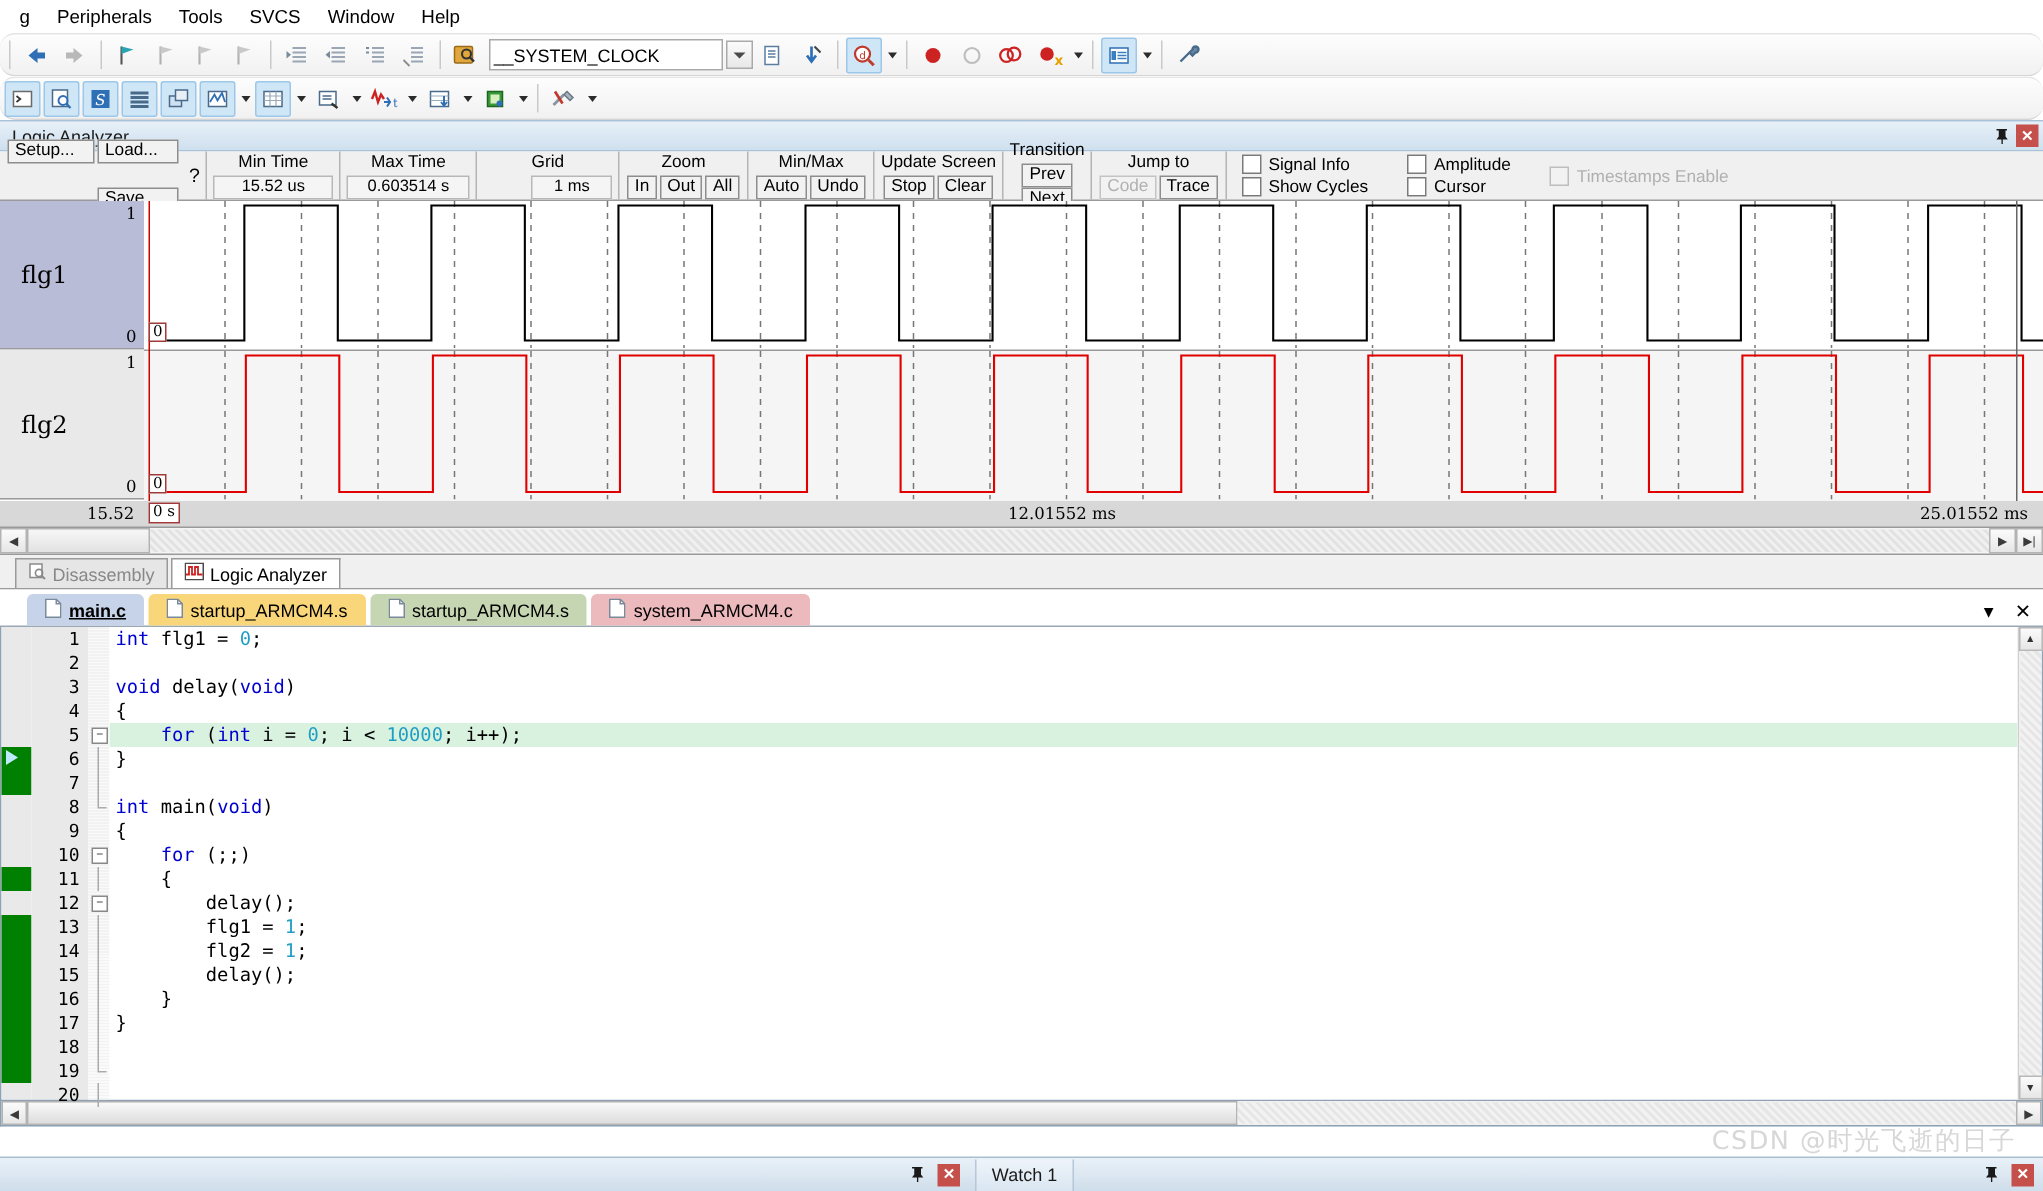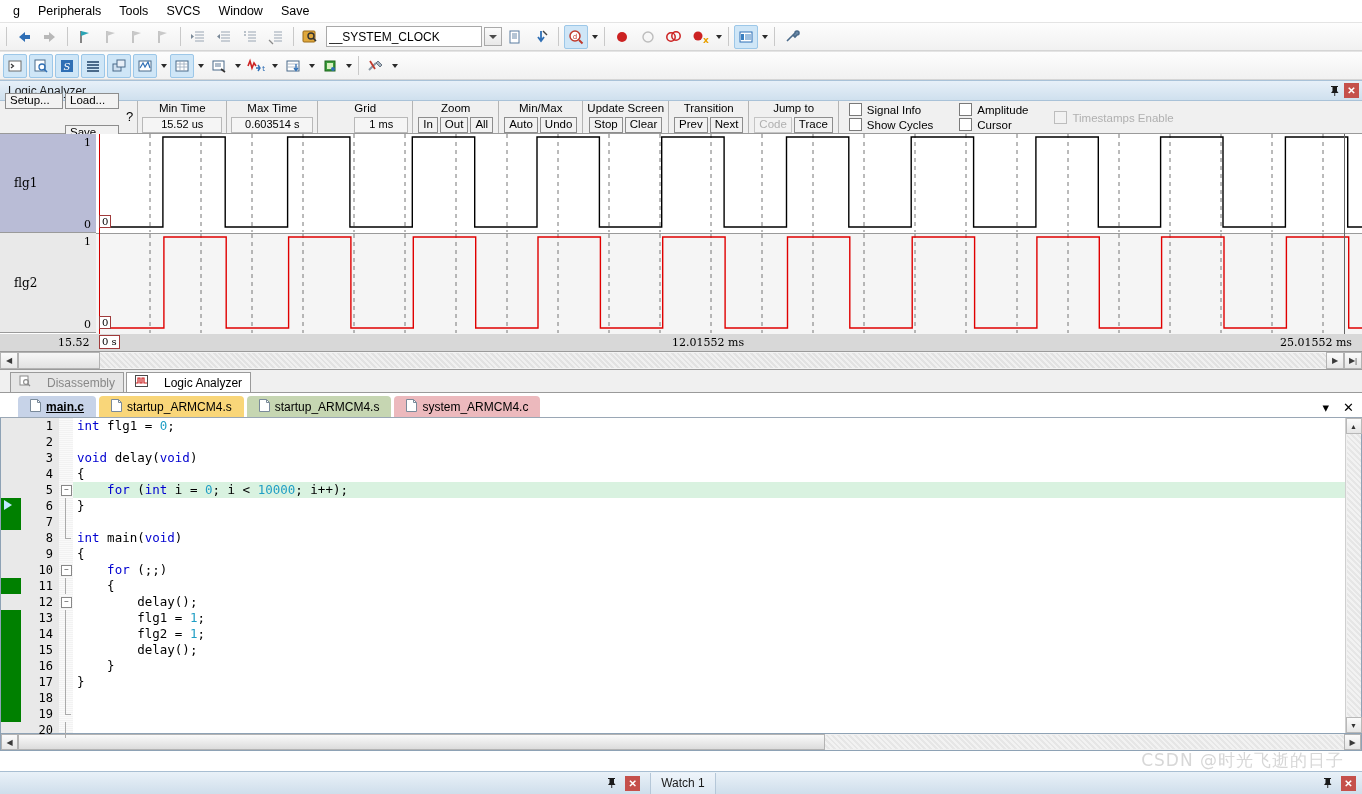--- a/index.html
+++ b/index.html
@@ -18,21 +18,21 @@
     padding-left:4px;border-bottom:0;
   }
   .menubar .mi{padding:3px 9px;font-size:12.5px;color:#000;cursor:default;}
 
   
   .toolbar{
     height:27px;
     background:linear-gradient(#fdfdfd,#f1f1f1);
     border-top:1px solid #e4e4e4;
     border-bottom:1px solid #d5d5d5;
-    display:flex;align-items:center;padding:0 2px;
+    display:flex;align-items:center;padding:0 2px;border-radius:10px;
   }
   .tbtn{
     width:22px;height:22px;display:flex;align-items:center;justify-content:center;
     margin:0 1px;border:1px solid transparent;border-radius:2px;position:relative;
   }
   .tbtn.sel{background:#cfe6f7;border:1px solid #9cc7e8;}
   .tbtn svg{display:block;}
   .tsep{width:1px;height:19px;background:#c9c9c9;margin:0 4px;}
   .tcaret{
     width:11px;height:22px;display:flex;align-items:center;justify-content:center;
@@ -95,21 +95,21 @@
   .wave-area{position:relative;height:200px;background:#fff;display:flex;}
   .names{width:96px;flex:none;}
   .name-cell{
     position:relative;width:96px;box-sizing:border-box;
     border-bottom:1px solid #9a9a9a;font-family:"DejaVu Serif",serif;
   }
   .name-cell.sel{background:#b9bcd6;}
   .name-cell.alt{background:#e9e9e9;}
   .name-cell .sig{
     position:absolute;left:14px;top:50%;transform:translateY(-50%);
-    font-size:12px;color:#000;font-family:"DejaVu Serif",serif;
+    font-size:16px;color:#000;font-family:"DejaVu Serif",serif;
   }
   .name-cell .hi{position:absolute;right:5px;top:2px;font-size:11px;font-family:"DejaVu Serif",serif;}
   .name-cell .lo{position:absolute;right:5px;bottom:1px;font-size:11px;font-family:"DejaVu Serif",serif;}
   .plot{flex:1;position:relative;}
   .row{position:relative;border-bottom:1px solid #9a9a9a;overflow:hidden;}
   .row.w1{background:#ffffff;}
   .row.w2{background:#f5f5f5;}
   .row svg{position:absolute;left:0;top:0;}
   .cursor-left{position:absolute;left:0;top:0;bottom:0;width:1px;background:#d00000;z-index:5;}
   .valbox{
@@ -138,21 +138,21 @@
   }
   .sc-thumb{height:15px;background:linear-gradient(#f7f7f7,#e2e2e2);border:1px solid #b3b3b3;}
   .sc-track{flex:1;height:15px;background:repeating-linear-gradient(45deg,#f0f0f0,#f0f0f0 2px,#e2e2e2 2px,#e2e2e2 4px);}
 
   
   .paneltabs{
     height:22px;background:#f0f0f0;border-bottom:1px solid #9a9a9a;
     display:flex;align-items:flex-end;padding-left:10px;
   }
   .ptab{
-    height:19px;display:flex;align-items:center;gap:16px;padding:0 8px;
+    height:19px;display:flex;align-items:center;gap:4px;padding:0 8px;
     font-size:12px;border:1px solid #9a9a9a;border-bottom:none;background:#e6e6e6;color:#888;
     margin-right:2px;
   }
   .ptab.active{background:#ffffff;color:#000;}
 
   
   .edtabs{
     height:24px;background:#ffffff;display:flex;align-items:flex-end;padding-left:18px;
     border-bottom:1px solid #9aa7b5;position:relative;
   }
@@ -226,21 +226,21 @@
 <body>
 
 <div class="app">
 
   <div class="menubar">
     <div class="mi">g</div>
     <div class="mi">Peripherals</div>
     <div class="mi">Tools</div>
     <div class="mi">SVCS</div>
     <div class="mi">Window</div>
-    <div class="mi">Save</div>
+    <div class="mi">Help</div>
   </div>
 
   <div class="toolbar">
     <div class="tsep"></div>
     <div class="tbtn">
       <svg width="16" height="16" viewBox="0 0 16 16">
           <path d="M9 3 L3 8 L9 13 L9 10 L14 10 L14 6 L9 6 Z" fill="#2f6fb5"></path>
         </svg>
     </div>
     <div class="tbtn">
@@ -554,21 +554,21 @@
         <div style="display:flex;margin-top:2px;">
           <div class="btn">Stop</div>
           <div class="btn">Clear</div>
         </div>
       </div>
     </div>
 
     <div class="grp">
       <div class="col">
         <div class="lbl">Transition</div>
-        <div style="display:flex;margin-top:2px;">
+        <div style="display:flex;margin-top:2px;flex-direction:column;">
           <div class="btn">Prev</div>
           <div class="btn">Next</div>
         </div>
       </div>
     </div>
 
     <div class="grp">
       <div class="col">
         <div class="lbl">Jump to</div>
         <div style="display:flex;margin-top:2px;">

